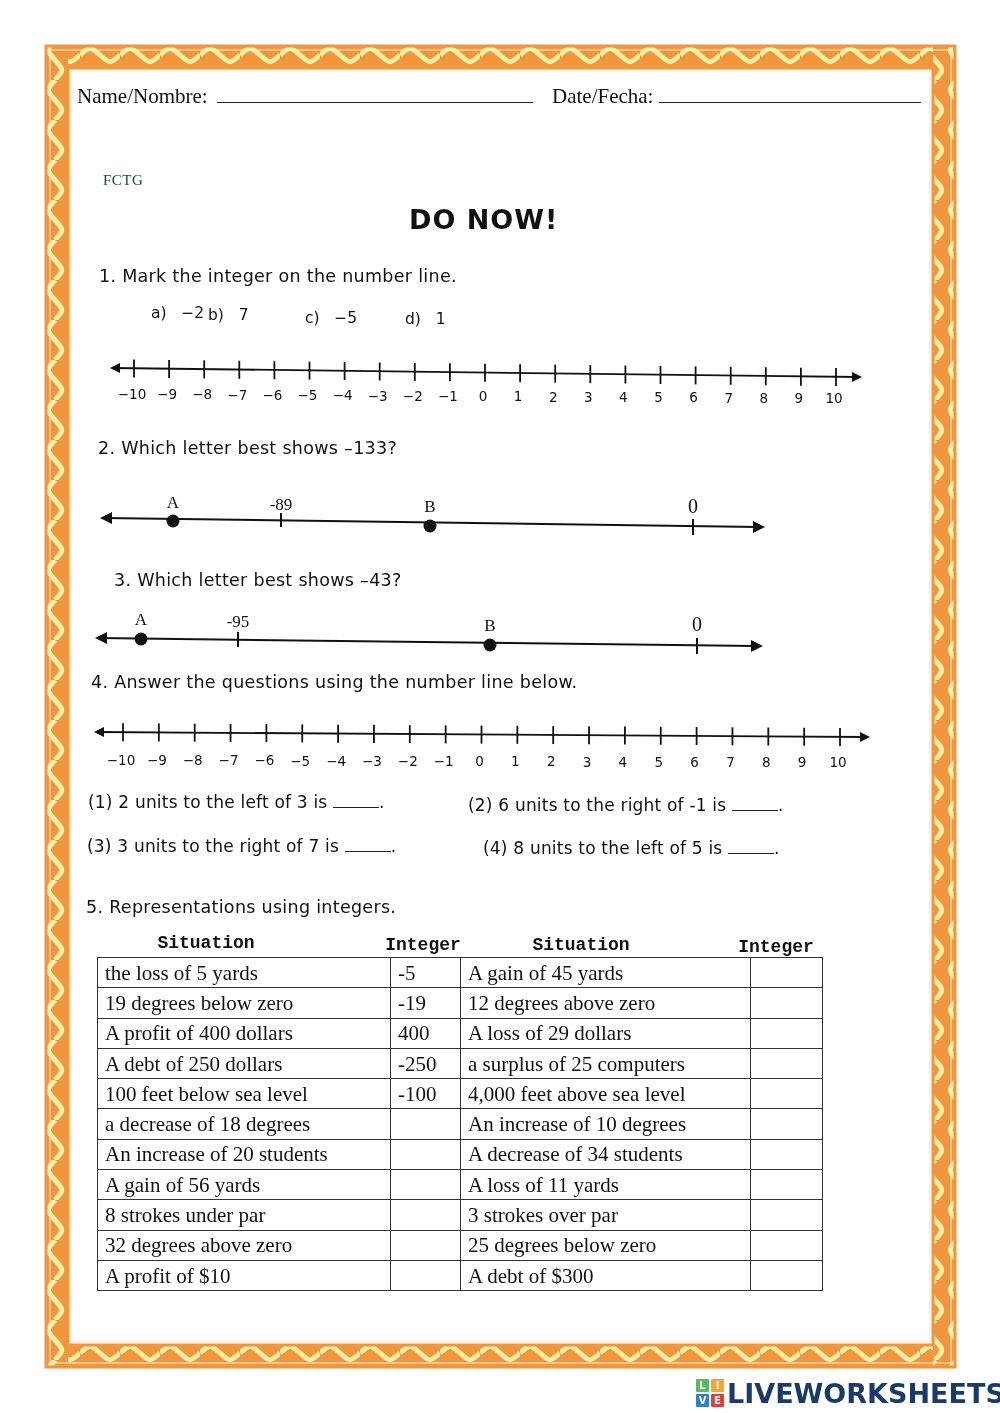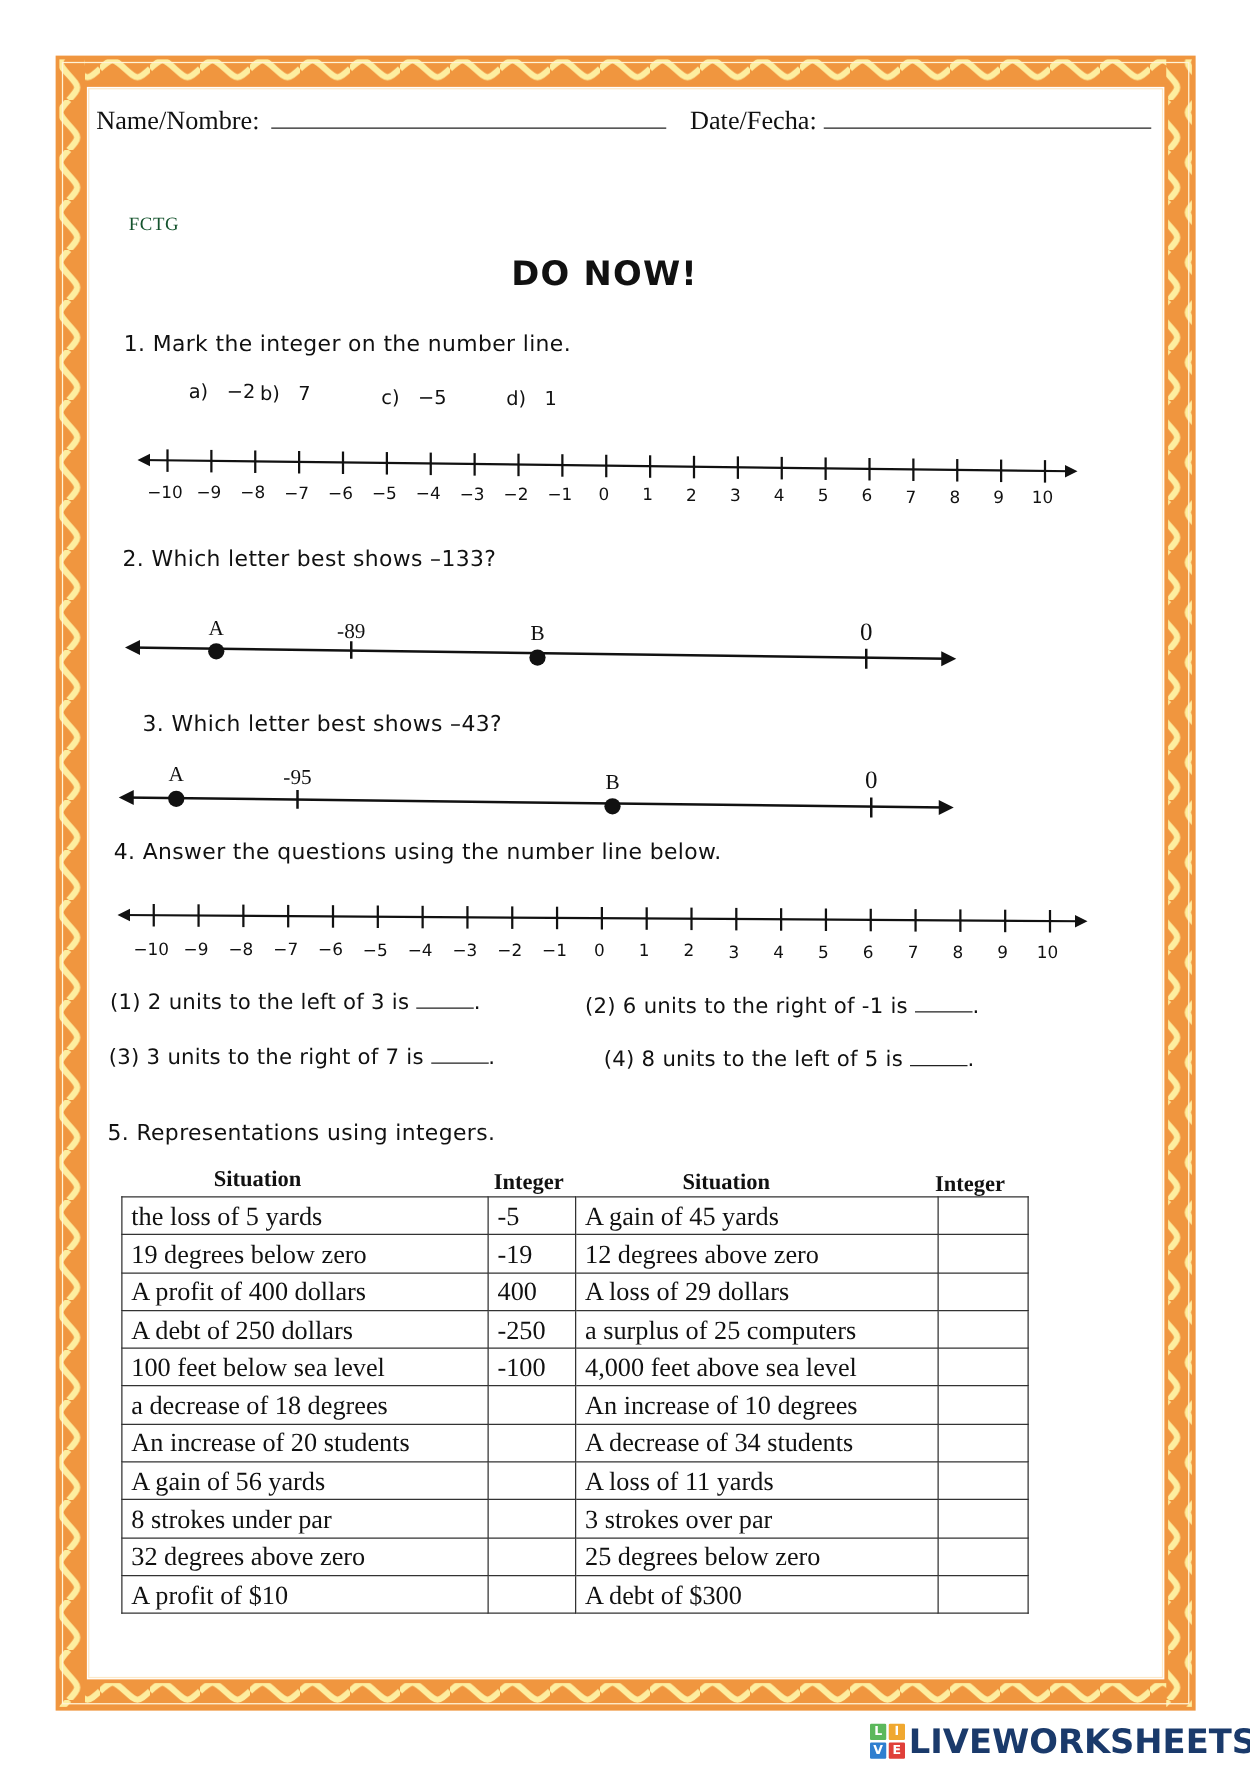--- a/index.html
+++ b/index.html
@@ -25,21 +25,21 @@
   .opt { font-size: 15.5px; }
 
   .nl-svg { position: absolute; left: 0; top: 0; width: 1000px; height: 1413px; pointer-events: none; }
   .nl-label { position: absolute; font-size: 13.5px; transform: translateX(-50%); white-space: nowrap; }
   .pt-label { position: absolute; font-size: 17px; transform: translateX(-50%); font-family: "Liberation Serif", serif; white-space: nowrap; }
 
   .sub-q { font-size: 17px; letter-spacing: 0.2px; }
   .ans-blank { display: inline-block; width: 46px; border-bottom: 1.5px solid #222; height: 14px; vertical-align: baseline; }
 
   
-  .tbl-head { position: absolute; font-family: Liberation Serif, serif; font-weight: bold; font-size: 18px; transform: translateX(-50%); white-space: nowrap; }
+  .tbl-head { position: absolute; font-family: Liberation Mono, monospace; font-weight: bold; font-size: 18px; transform: translateX(-50%); white-space: nowrap; }
   table.rep { position: absolute; left: 97px; top: 957px; border-collapse: collapse; font-family: "Liberation Serif", serif; font-size: 21px; }
   table.rep td { border: 1.5px solid #333; height: 30.3px; padding: 0 0 0 7px; white-space: nowrap; line-height: 28px; }
   td.c1 { width: 293px; }
   td.c2 { width: 70px; }
   td.c3 { width: 290px; }
   td.c4 { width: 72px; }
 
   .logo { position: absolute; left: 696px; top: 1376px; height: 34px; display: flex; align-items: center; }
   .logo-grid { display: grid; grid-template-columns: 13px 13px; grid-template-rows: 13px 13px; gap: 2px; margin-right: 3px; }
   .logo-cell { font-size: 10px; font-weight: bold; color: #fff; display: flex; align-items: center; justify-content: center; font-family: "DejaVu Sans", sans-serif; border-radius: 1px; }

